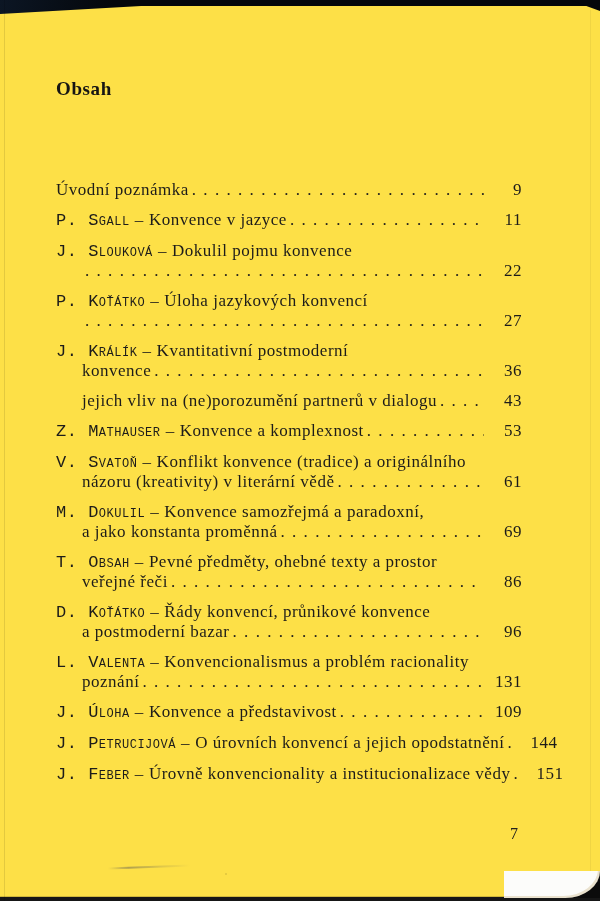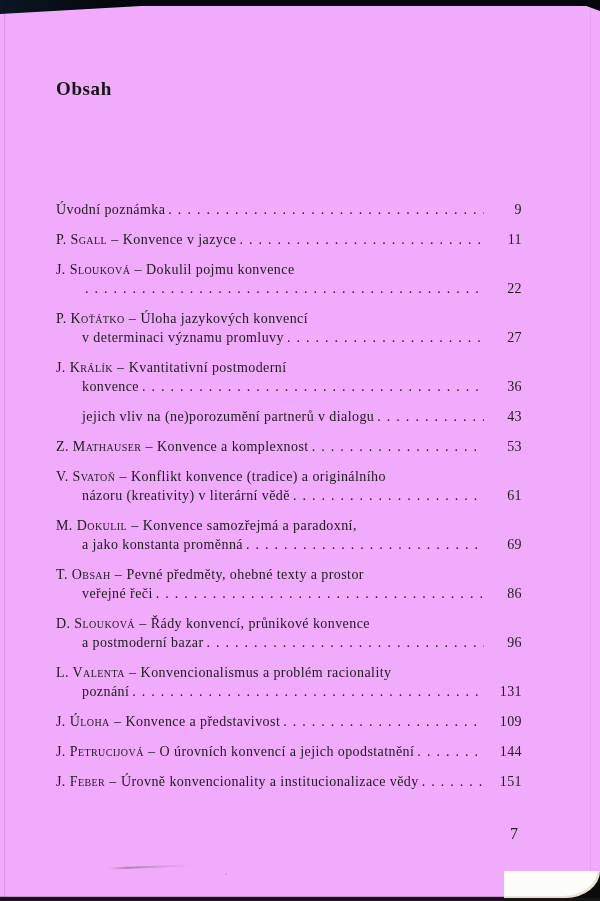--- a/index.html
+++ b/index.html
@@ -4,51 +4,51 @@
 <style>
   html, body {
     margin: 0;
     padding: 0;
     background: #ffffff;
   }
   .scan {
     position: relative;
     width: 600px;
     height: 901px;
-    background: #f0abfc;
+    background: #fde047;
     overflow: hidden;
     font-family: "Liberation Serif", "DejaVu Serif", serif;
     color: #1d1c1a;
   }
   .content {
     position: relative;
     padding: 78px 78px 0 56px;
     z-index: 1;
   }
   .heading {
     margin: 0;
     font-size: 19px;
     font-weight: 700;
     letter-spacing: 0.6px;
     color: #161513;
   }
   .toc {
-    margin-top: 100px;
-    font-size: 14px;
+    margin-top: 80px;
+    font-size: 17px;
     line-height: 19px;
     letter-spacing: 0.03em;
   }
   .entry { margin-bottom: 11px; }
   .row {
     display: flex;
     align-items: baseline;
   }
   .row .text { white-space: nowrap; }
   .indent { padding-left: 26px; }
-  .author { font-variant: small-caps; }
+  .author { font-variant: small-caps; font-family: Liberation Mono, monospace; }
   .sep { padding: 0 0.30em; }
   .leader {
     flex: 1 1 20px;
     min-width: 12px;
     overflow: hidden;
     white-space: nowrap;
     margin-left: 3px;
     letter-spacing: 0.09em;
     color: #23211e;
   }
@@ -153,21 +153,20 @@
           <span class="leader">. . . . . . . . . . . . . . . . . . . . . . . . . . . . . . . . . . . . . . . . . . . . . . . . . . . . . . . . . . . . . . . . . . . . . . . . . . . . . . . . </span>
           <span class="pagenum">22</span>
         </div>
       </div>
 
       <div class="entry">
         <div class="row">
           <span class="text"><span class="author">P. Koťátko</span><span class="sep">–</span><span>Úloha jazykových konvencí</span></span>
         </div>
         <div class="row indent">
-          <span class="text">v determinaci významu promluvy</span>
           <span class="leader">. . . . . . . . . . . . . . . . . . . . . . . . . . . . . . . . . . . . . . . . . . . . . . . . . . . . . . . . . . . . . . . . . . . . . . . . . . . . . . . . </span>
           <span class="pagenum">27</span>
         </div>
       </div>
 
       <div class="entry">
         <div class="row">
           <span class="text"><span class="author">J. Králík</span><span class="sep">–</span><span>Kvantitativní postmoderní</span></span>
         </div>
         <div class="row indent">
@@ -221,21 +220,21 @@
         </div>
         <div class="row indent">
           <span class="text">veřejné řeči</span>
           <span class="leader">. . . . . . . . . . . . . . . . . . . . . . . . . . . . . . . . . . . . . . . . . . . . . . . . . . . . . . . . . . . . . . . . . . . . . . . . . . . . . . . . </span>
           <span class="pagenum">86</span>
         </div>
       </div>
 
       <div class="entry">
         <div class="row">
-          <span class="text"><span class="author">D. Slouková</span><span class="sep">–</span><span>Řády konvencí, průnikové konvence</span></span>
+          <span class="text"><span class="author">D. Koťátko</span><span class="sep">–</span><span>Řády konvencí, průnikové konvence</span></span>
         </div>
         <div class="row indent">
           <span class="text">a postmoderní bazar</span>
           <span class="leader">. . . . . . . . . . . . . . . . . . . . . . . . . . . . . . . . . . . . . . . . . . . . . . . . . . . . . . . . . . . . . . . . . . . . . . . . . . . . . . . . </span>
           <span class="pagenum">96</span>
         </div>
       </div>
 
       <div class="entry">
         <div class="row">

